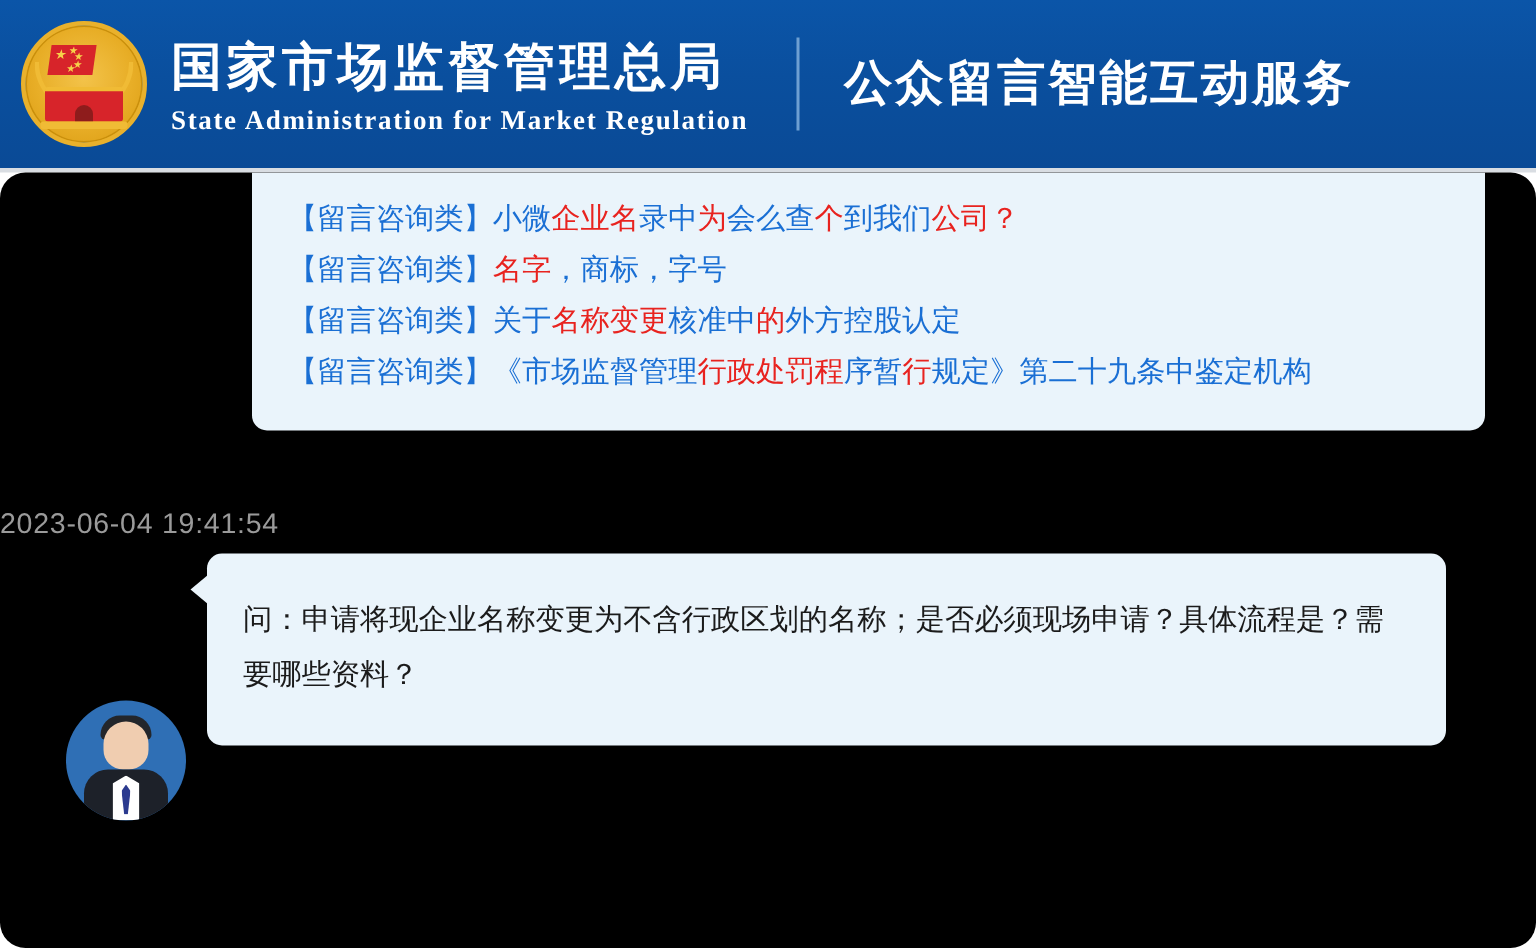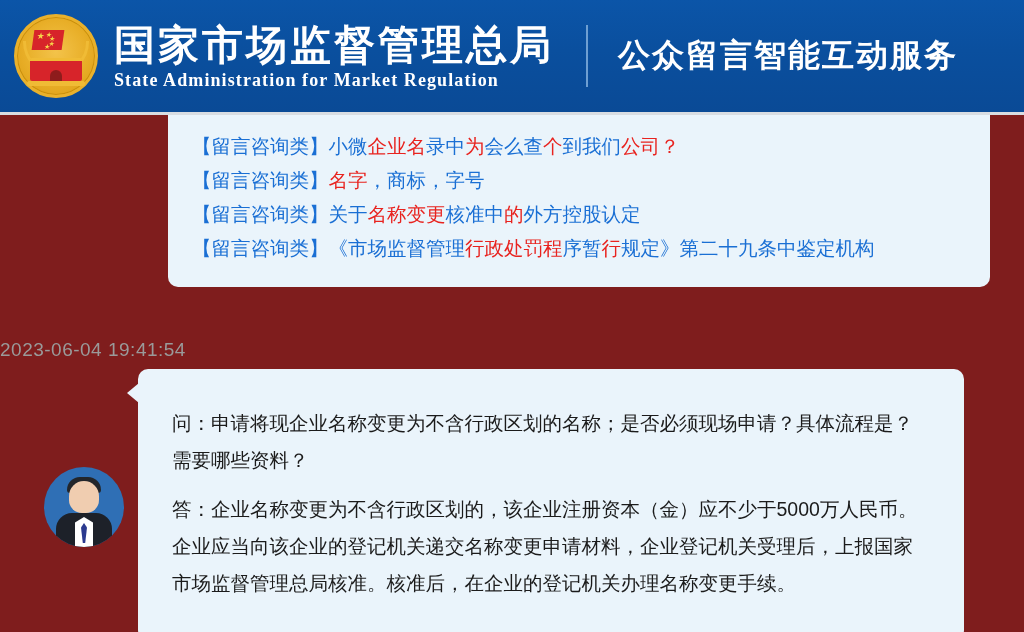--- a/index.html
+++ b/index.html
@@ -95,21 +95,21 @@
   }
 
   .title-block {
     display: flex;
     flex-direction: column;
     justify-content: center;
     margin-top: 2px;
   }
   .title-cn {
     color: #ffffff;
-    font-size: 41px;
+    font-size: 34px;
     font-weight: bold;
     letter-spacing: 3px;
     line-height: 46px;
     white-space: nowrap;
   }
   .title-en {
     color: #ffffff;
     font-size: 18px;
     letter-spacing: 1.1px;
     line-height: 24px;
@@ -136,22 +136,23 @@
     width: 1024px;
     height: 3px;
     background: #d9dde2;
   }
 
   
   .content {
     position: relative;
     width: 1024px;
     height: 517px;
-    background: #7f1d1d;
+    background: #000000;
     overflow: hidden;
+    border-radius: 17px;
   }
 
   .hotlist-bubble {
     position: absolute;
     left: 168px;
     top: 0px;
     width: 822px;
     background: #eaf4fb;
     border-radius: 0 0 10px 10px;
     padding: 14px 16px 22px 24px;
@@ -266,21 +267,21 @@
     width: 826px;
     background: #eaf4fb;
     border-radius: 10px;
     padding: 24px 26px 26px 22px;
     box-sizing: border-box;
     color: #1b1b1b;
     font-size: 19.5px;
     line-height: 37px;
   }
   .qa-bubble p {
-    margin: 12px;
+    margin: 2px;
   }
 </style>
 </head>
 <body>
 
 <div class="header">
   <div class="emblem">
     <div class="ears"></div>
     <div class="flag">
       <span class="star" style="left:3px;top:3px;font-size:9px;">★</span>
@@ -325,18 +326,17 @@
       <div class="hair"></div>
       <div class="head"></div>
       <div class="body"></div>
       <div class="shirt"></div>
       <div class="tie"></div>
     </div>
     <div class="bubble-wrap">
       <div class="bubble-tail"></div>
       <div class="qa-bubble">
         <p>问：申请将现企业名称变更为不含行政区划的名称；是否必须现场申请？具体流程是？需要哪些资料？</p>
-        <p>答：企业名称变更为不含行政区划的，该企业注册资本（金）应不少于5000万人民币。企业应当向该企业的登记机关递交名称变更申请材料，企业登记机关受理后，上报国家市场监督管理总局核准。核准后，在企业的登记机关办理名称变更手续。</p>
       </div>
     </div>
   </div>
 
 </div>
 
 </body></html>

